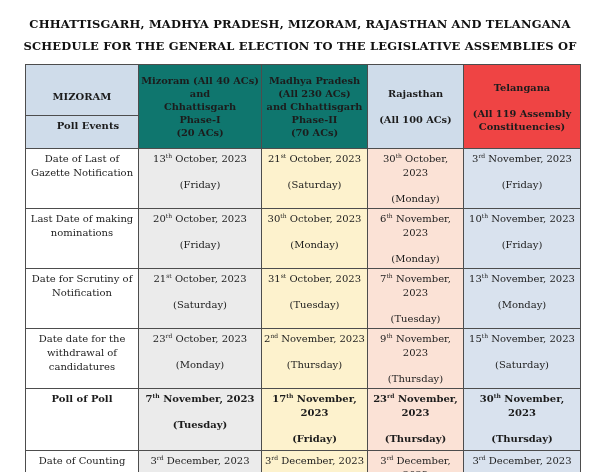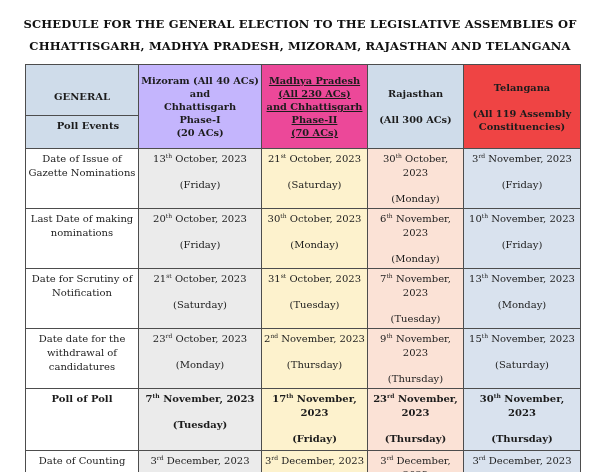--- a/index.html
+++ b/index.html
@@ -43,63 +43,63 @@
   .day{margin-top:12px;line-height:13px;}
   sup{font-size:0.6em;vertical-align:super;line-height:0;}
   .bold-row{font-weight:bold;}
 </style>
 </head>
 <body>
 
 <div class="page">
 
   <div class="title">
+    <div>CHHATTISGARH, MADHYA PRADESH, MIZORAM, RAJASTHAN AND TELANGANA</div>
     <div>SCHEDULE FOR THE GENERAL ELECTION TO THE LEGISLATIVE ASSEMBLIES OF</div>
-    <div>CHHATTISGARH, MADHYA PRADESH, MIZORAM, RAJASTHAN AND TELANGANA</div>
   </div>
 
   <table class="schedule">
     <colgroup>
       <col style="width:113px">
         <col style="width:123px">
         <col style="width:106px">
         <col style="width:96px">
         <col style="width:117px">
     </colgroup>
     <thead>
       <tr>
         <th class="corner" style="background-color: rgb(207, 220, 234);">
           <div class="corner-wrap">
-            <div class="corner-top">GENERAL</div>
+            <div class="corner-top">MIZORAM</div>
             <div class="corner-bottom">Poll Events</div>
           </div>
         </th>
-        <th style="background-color: #c4b5fd;">Mizoram (All 40 ACs)
+        <th style="background-color: #0f766e;">Mizoram (All 40 ACs)
 and
 Chhattisgarh
 Phase-I
 (20 ACs)</th>
-        <th style="background-color: #ec4899; text-decoration: underline;">Madhya Pradesh
+        <th style="background-color: #0f766e;">Madhya Pradesh
 (All 230 ACs)
 and Chhattisgarh
 Phase-II
 (70 ACs)</th>
         <th style="background-color: rgb(207, 220, 234);">Rajasthan
 
-(All 300 ACs)</th>
+(All 100 ACs)</th>
         <th style="background-color: #ef4444;">Telangana
 
 (All 119 Assembly
 Constituencies)</th>
       </tr>
     </thead>
     <tbody>
 
       <tr>
-        <td class="event">Date of Issue of Gazette Nominations</td>
+        <td class="event">Date of Last of Gazette Notification</td>
         <td style="background-color: rgb(235, 235, 235);">
           <div class="date">13<sup>th</sup> October, 2023</div>
           <div class="day">(Friday)</div>
         </td>
         <td style="background-color: rgb(253, 242, 205);">
           <div class="date">21<sup>st</sup> October, 2023</div>
           <div class="day">(Saturday)</div>
         </td>
         <td style="background-color: rgb(251, 226, 214);">
           <div class="date">30<sup>th</sup> October, 2023</div>

